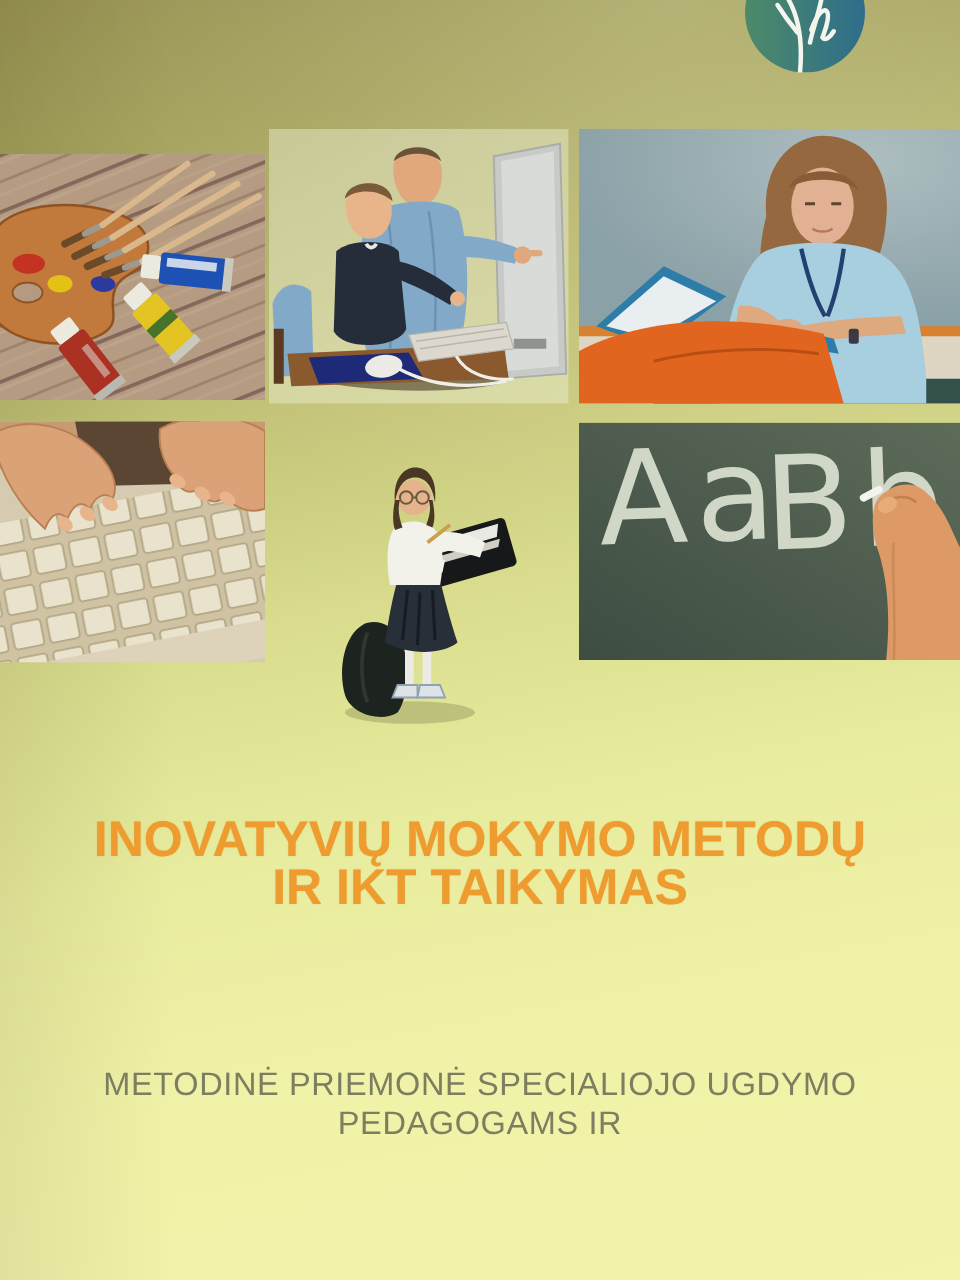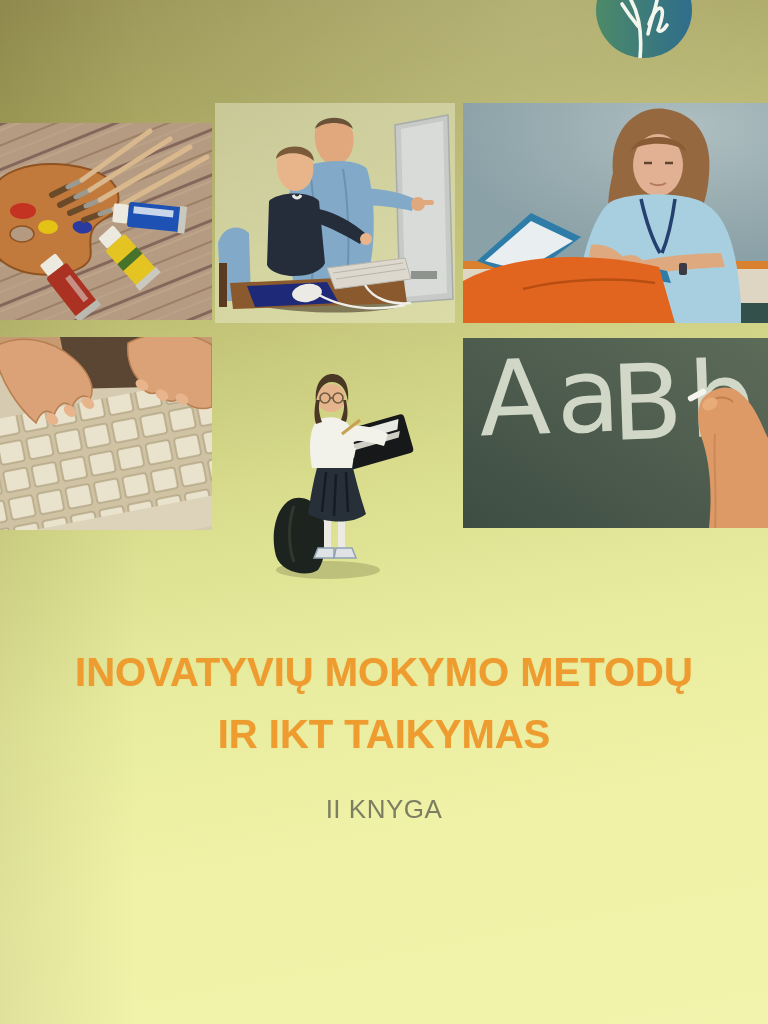--- a/index.html
+++ b/index.html
@@ -279,17 +279,17 @@
                  C250,150 246,120 238,98 C234,84 234,68 240,60 Z" fill="#dd9a66"></path>
         <path d="M246,64 C254,58 264,58 270,64" stroke="#c07f4e" stroke-width="2" fill="none"></path>
         <path d="M252,96 C250,120 254,150 252,190" stroke="#c07f4e" stroke-width="2" fill="none" opacity=".6"></path>
         <rect x="224" y="54" width="20" height="6" rx="3" fill="#f4f4ec" transform="rotate(-28 234 57)"></rect>
         <ellipse cx="247" cy="66" rx="8" ry="6" fill="#e8ac78" transform="rotate(-28 247 66)"></ellipse>
       </g>
     </svg>
   </div>
 
   <div class="title-line" style="top:650px;">INOVATYVIŲ MOKYMO METODŲ</div>
-  <div class="title-line" style="top:712px;">IR IKT TAIKYMAS</div>
-
-  <div class="sub-line" style="top:794px;">II KNYGA</div>
+  <div class="title-line" style="top:688px;">IR IKT TAIKYMAS</div>
+
+  <div class="sub-line" style="top:852px;">METODINĖ PRIEMONĖ SPECIALIOJO UGDYMO PEDAGOGAMS IR</div>
 
 </div>
 
 </body></html>

